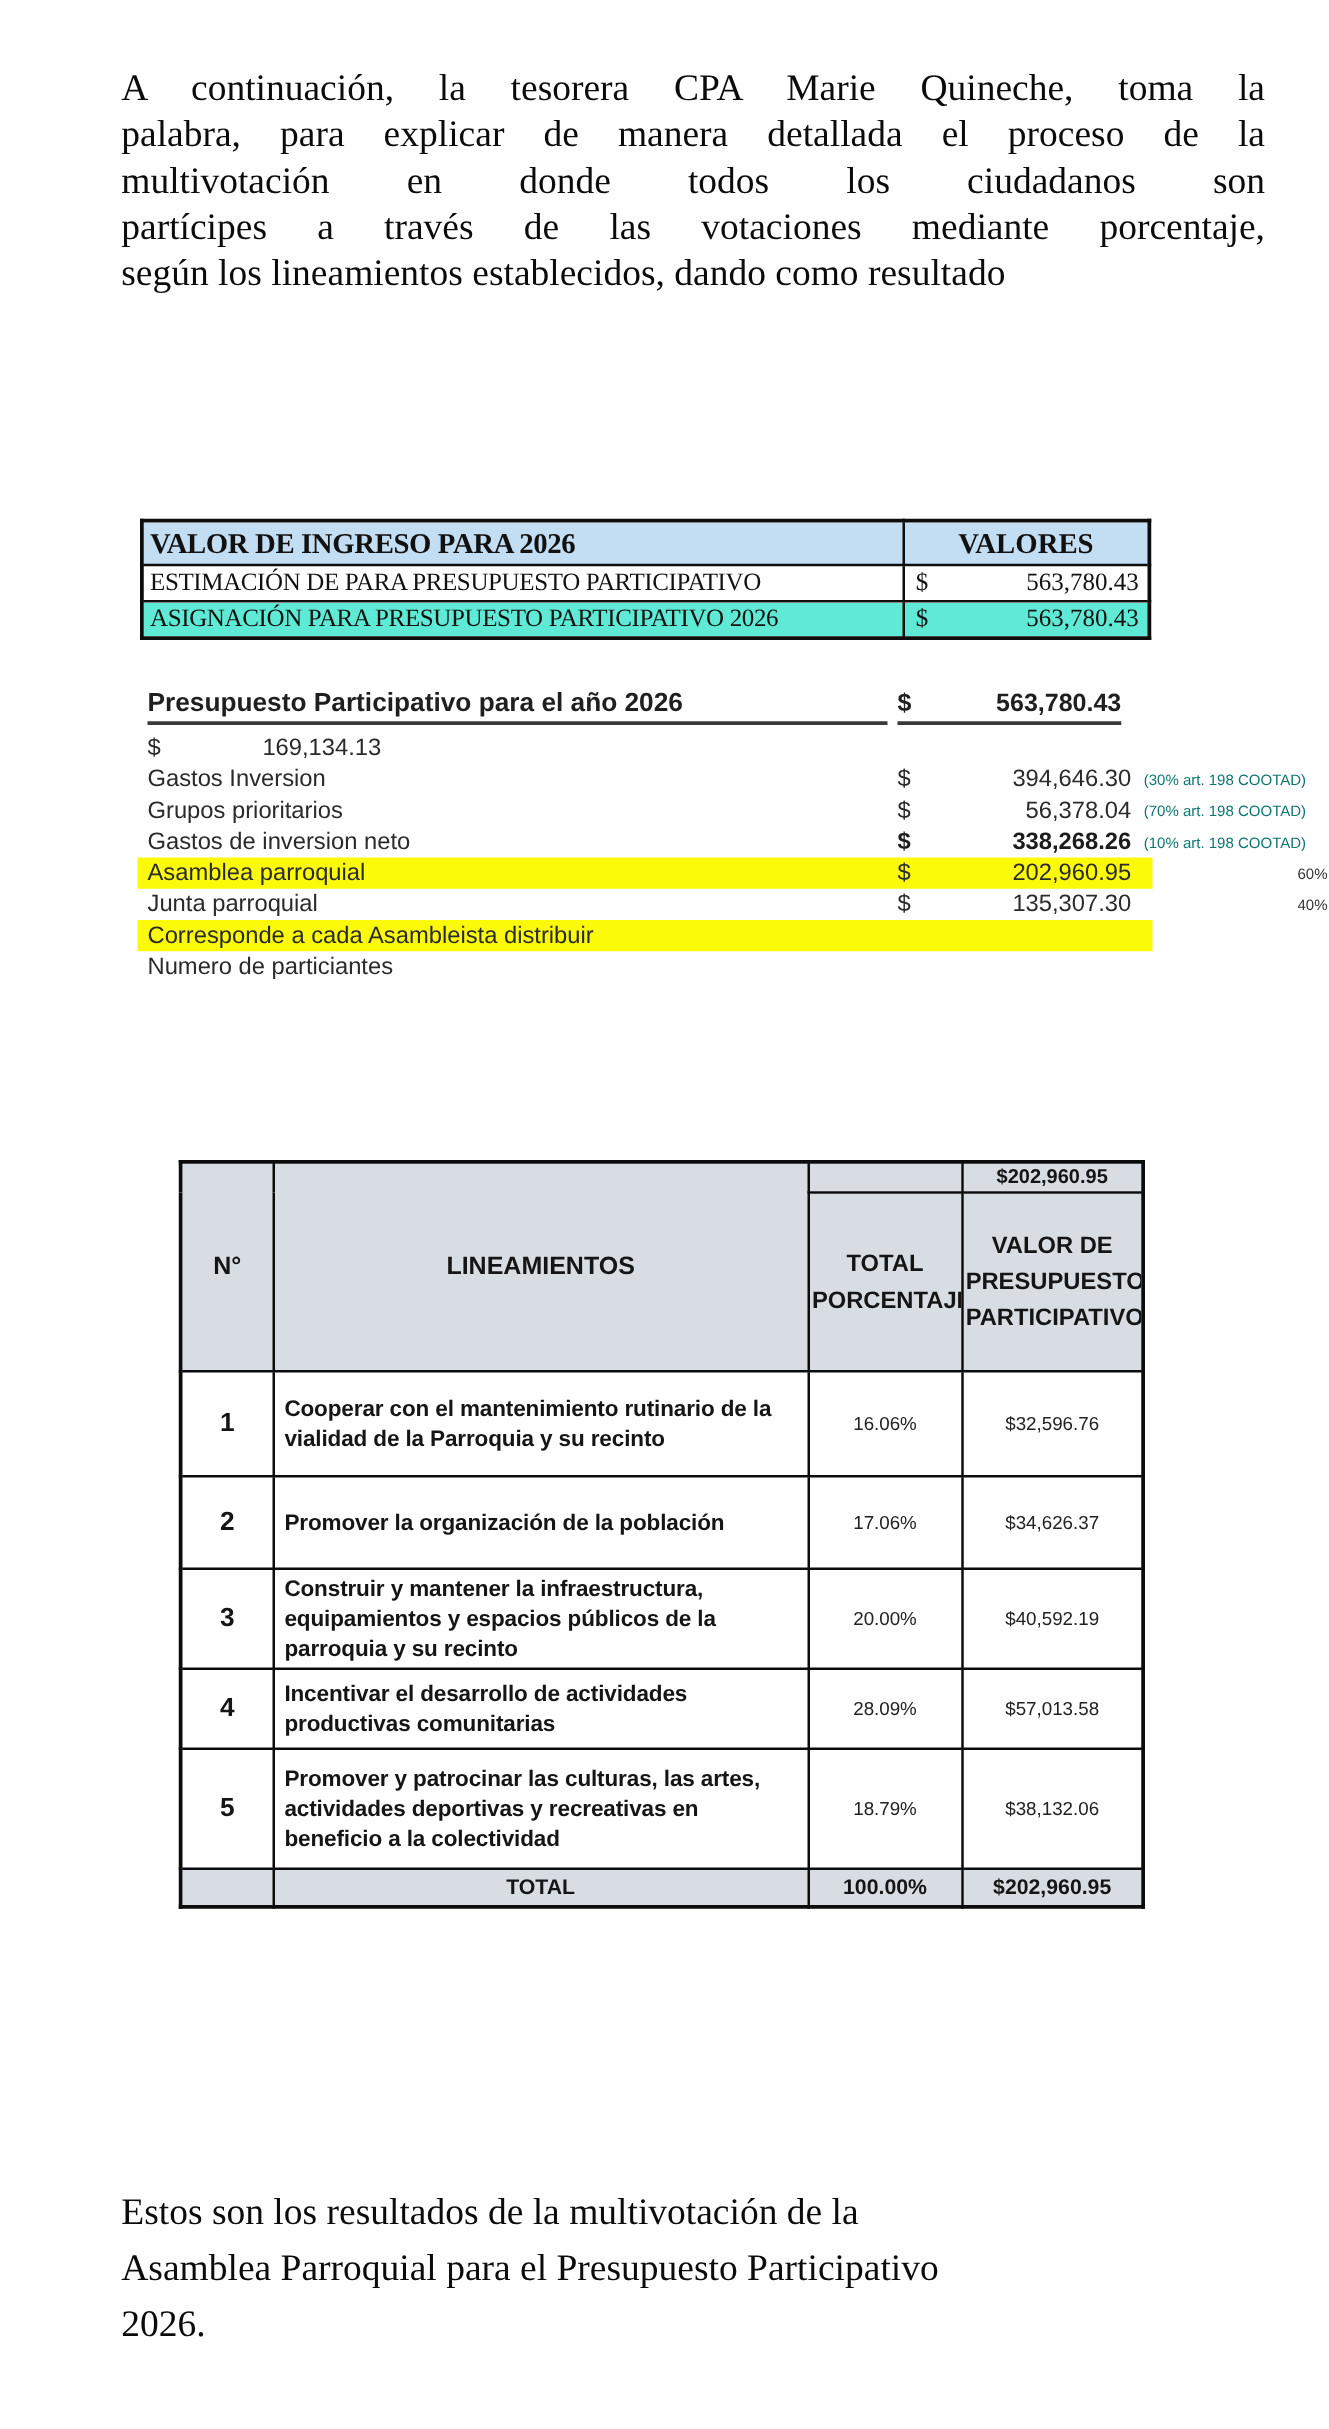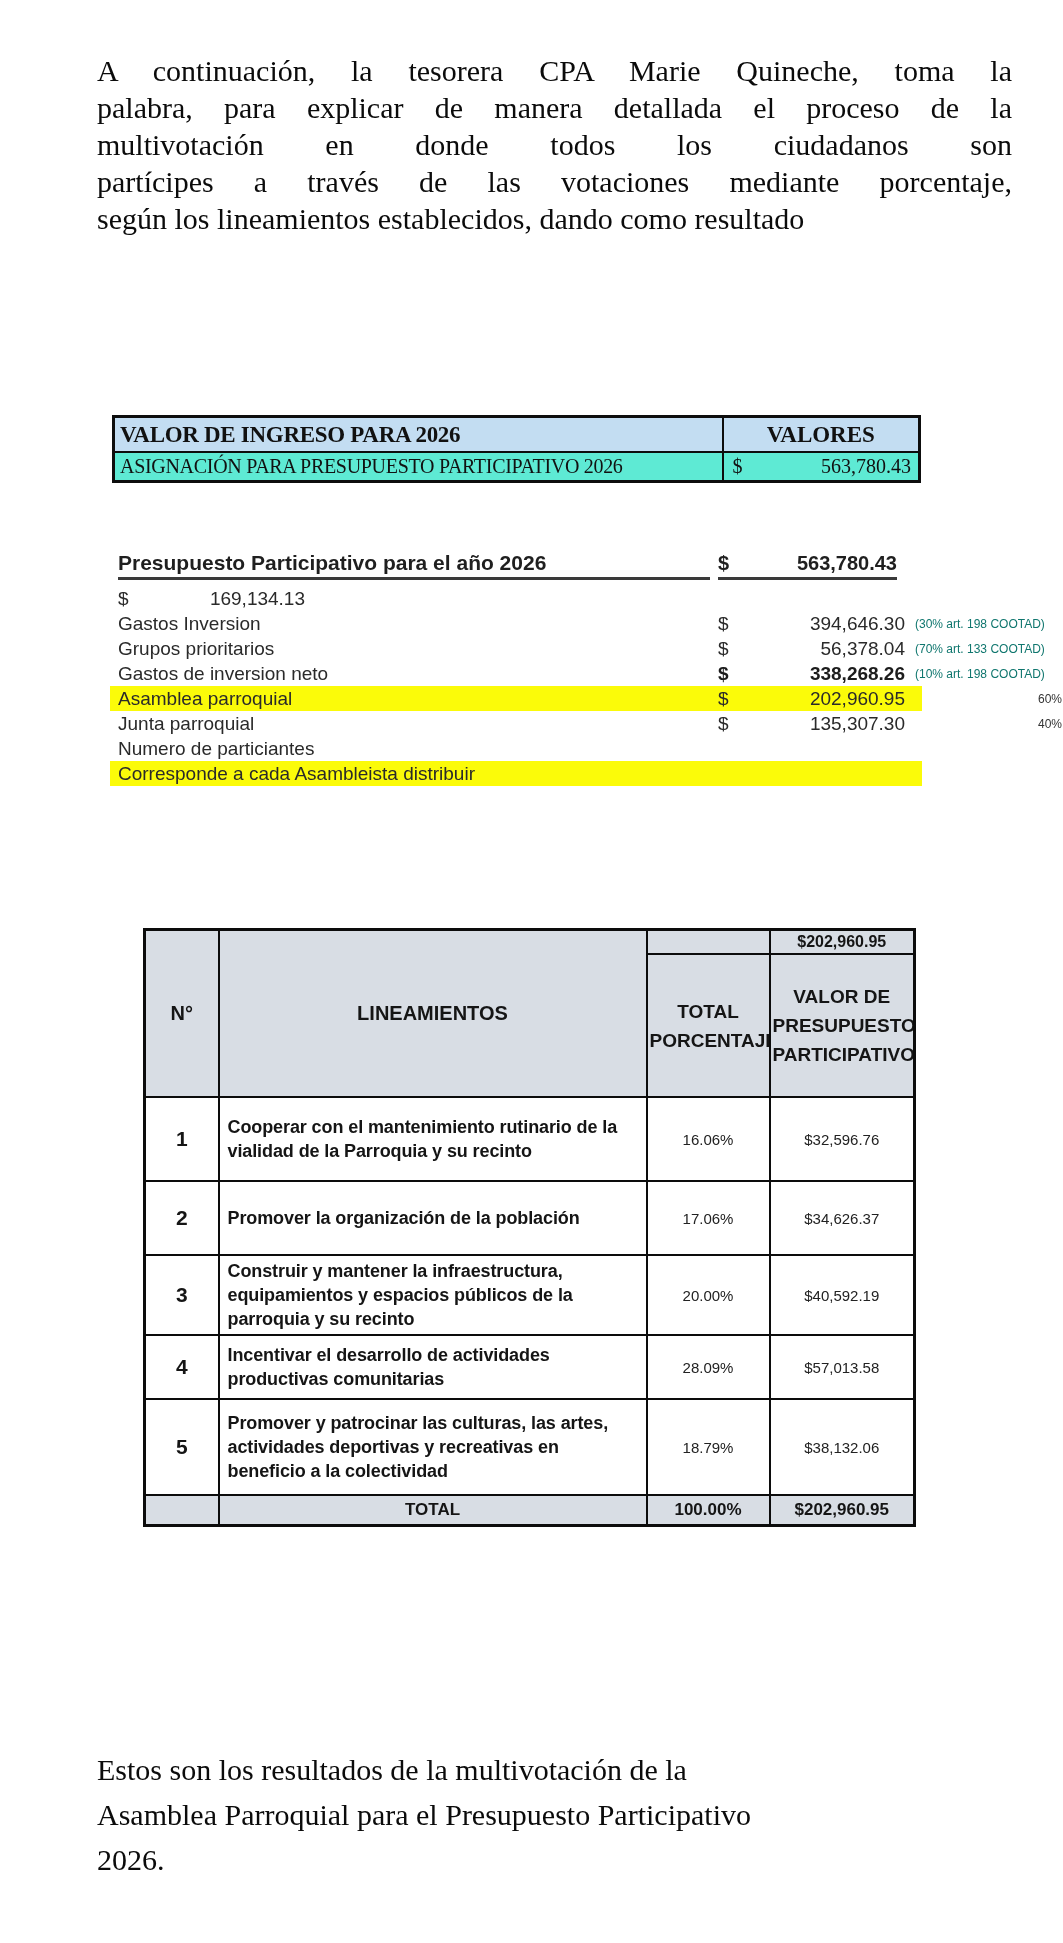--- a/index.html
+++ b/index.html
@@ -71,20 +71,29 @@
 <table class="income">
   <colgroup>
       <col style="width:609px">
       <col style="width:197px">
     </colgroup>
   <tbody>
       <tr class="ihead">
     <td class="ilabel">VALOR DE INGRESO PARA 2026</td>
     <td class="ivalues">VALORES</td>
   </tr>
+  <tr class="irow">
+    <td class="ilabel">ESTIMACIÓN DE PARA PRESUPUESTO PARTICIPATIVO</td>
+    <td>
+          <div class="ival-wrap">
+      <span>$</span>
+      <span class="num">563,780.43</span>
+    </div>
+        </td>
+  </tr>
   <tr class="irow alt">
     <td class="ilabel">ASIGNACIÓN PARA PRESUPUESTO PARTICIPATIVO 2026</td>
     <td>
           <div class="ival-wrap">
       <span>$</span>
       <span class="num">563,780.43</span>
     </div>
         </td>
   </tr>
 </tbody>
@@ -114,21 +123,21 @@
       <span class="c4">
           <span class="note">(30% art. 198 COOTAD)</span>
           <span class="pct"></span>
         </span>
     </div>
     <div class="bb-row">
       <span class="lbl">Grupos prioritarios</span>
       <span class="cur">$</span>
       <span class="val">56,378.04</span>
       <span class="c4">
-          <span class="note">(70% art. 133 COOTAD)</span>
+          <span class="note">(70% art. 198 COOTAD)</span>
           <span class="pct"></span>
         </span>
     </div>
     <div class="bb-row bv">
       <span class="lbl">Gastos de inversion neto</span>
       <span class="cur">$</span>
       <span class="val">338,268.26</span>
       <span class="c4">
           <span class="note">(10% art. 198 COOTAD)</span>
           <span class="pct"></span>
@@ -145,28 +154,28 @@
     </div>
     <div class="bb-row">
       <span class="lbl">Junta parroquial</span>
       <span class="cur">$</span>
       <span class="val">135,307.30</span>
       <span class="c4">
           <span class="note"></span>
           <span class="pct">40%</span>
         </span>
     </div>
-    <div class="bb-row">
-      <span class="lbl">Numero de particiantes</span>
+    <div class="bb-row hl">
+      <span class="lbl">Corresponde a cada Asambleista distribuir</span>
       <span class="cur"></span>
       <span class="val"></span>
       <span class="c4"></span>
     </div>
-    <div class="bb-row hl">
-      <span class="lbl">Corresponde a cada Asambleista distribuir</span>
+    <div class="bb-row">
+      <span class="lbl">Numero de particiantes</span>
       <span class="cur"></span>
       <span class="val"></span>
       <span class="c4"></span>
     </div>
   </div>
 </div>
 
 <table class="lin">
   <colgroup>
       <col style="width:74px">

